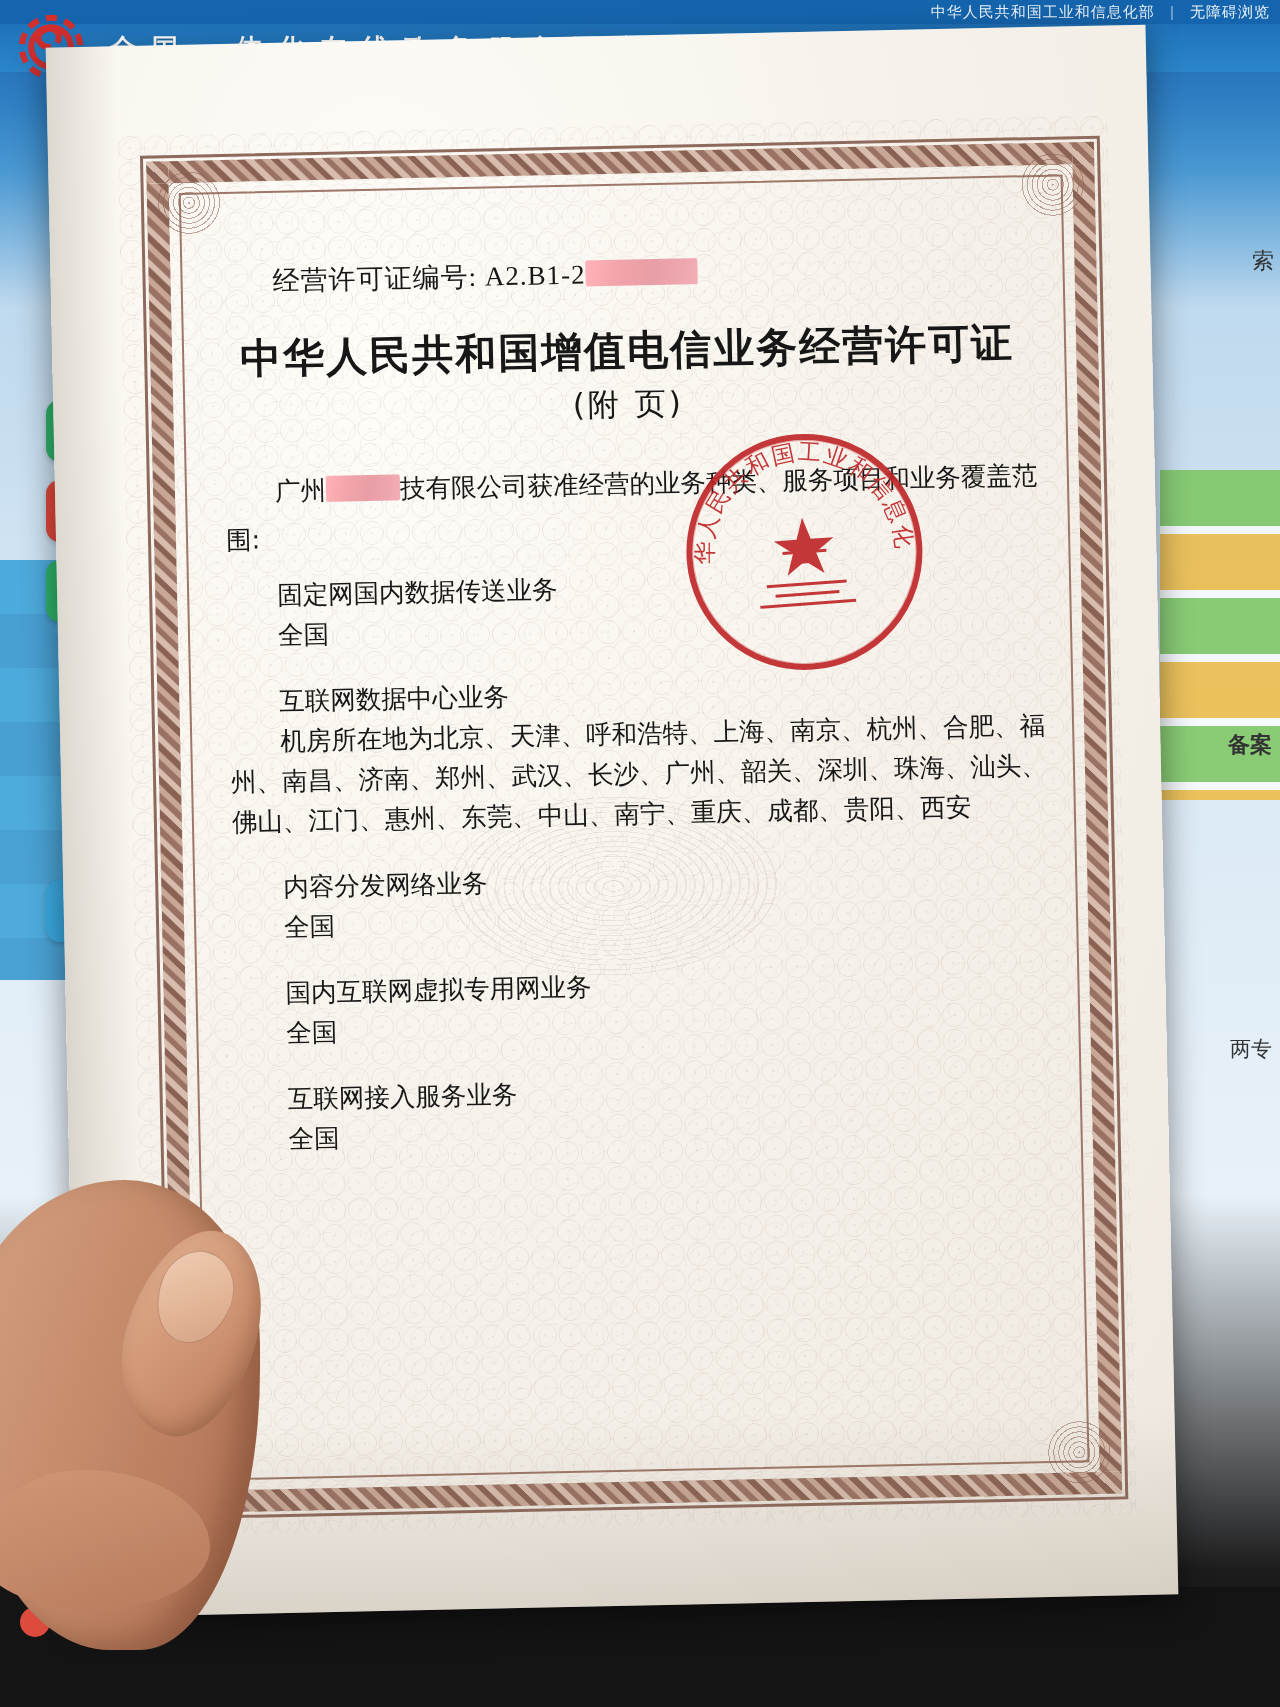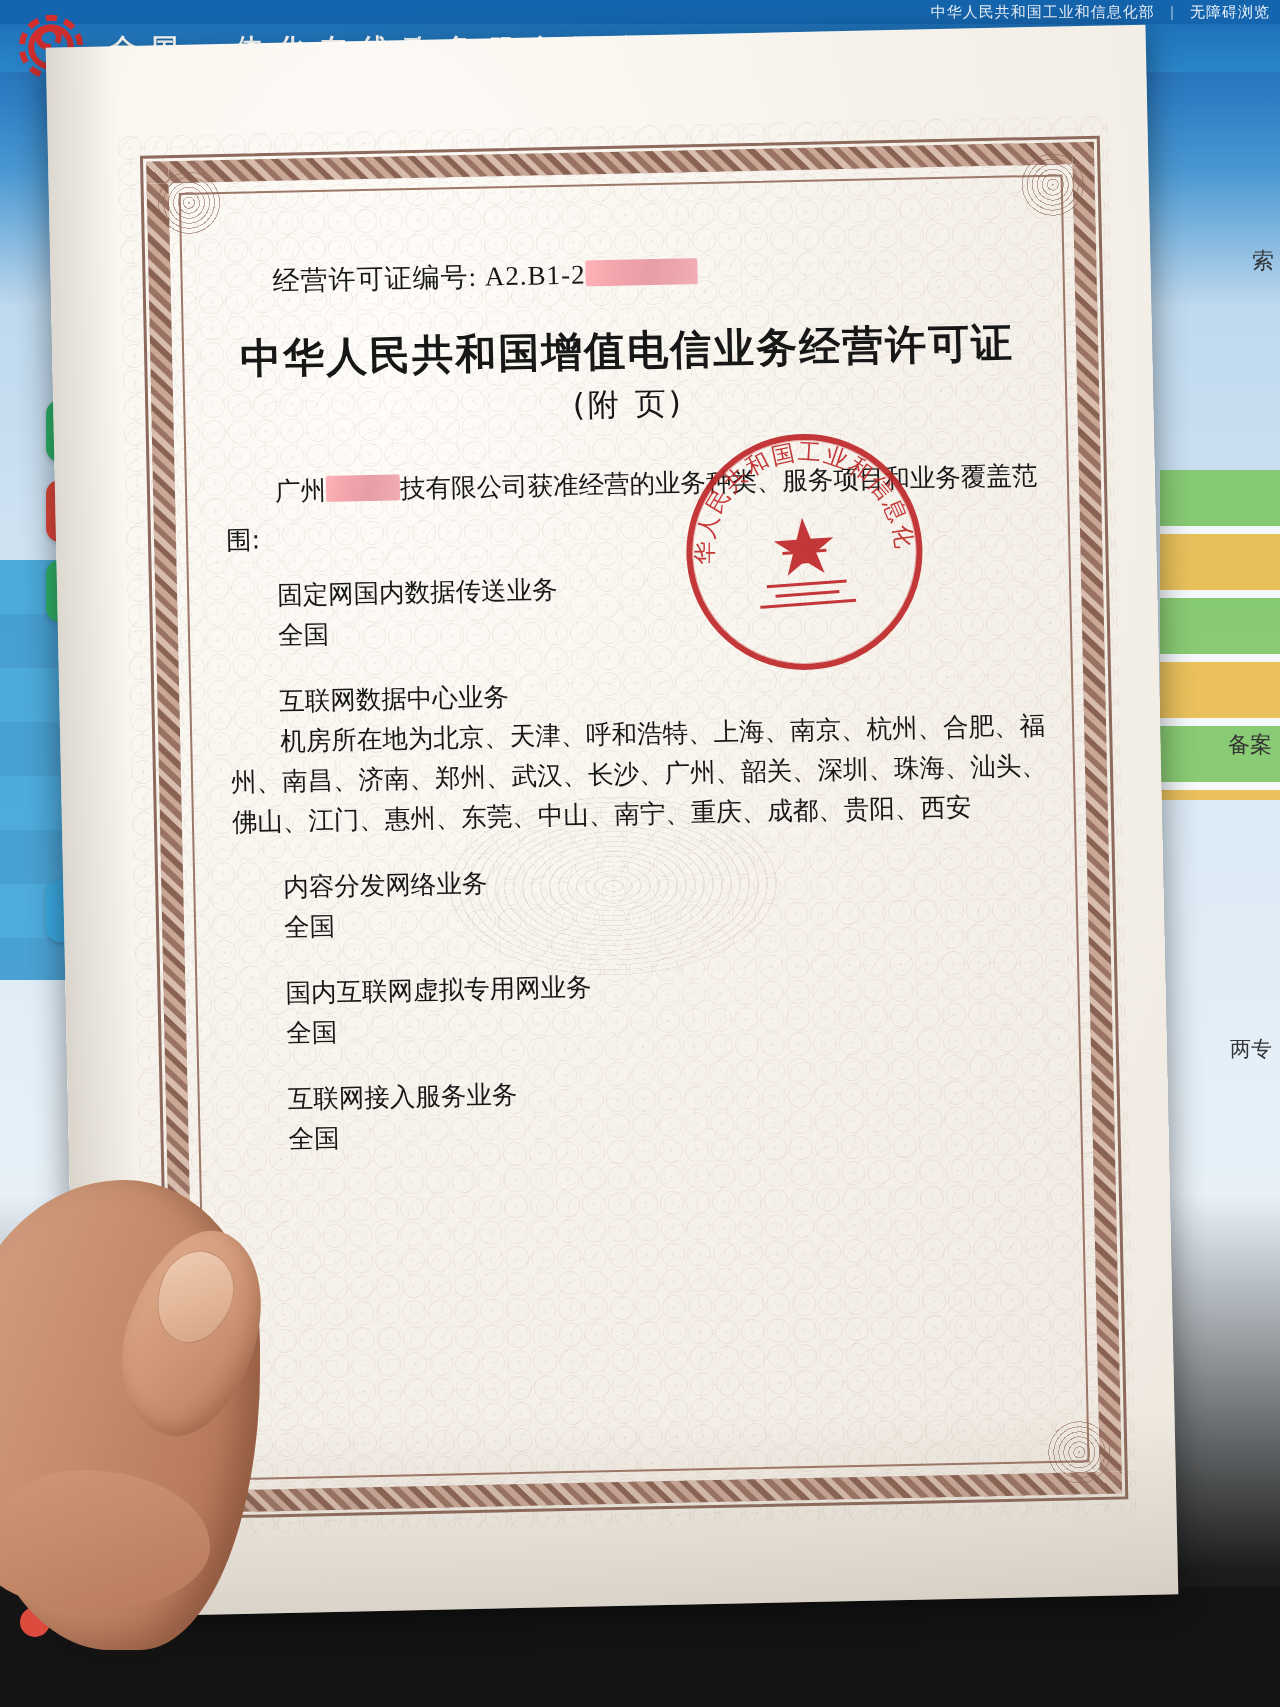--- a/index.html
+++ b/index.html
@@ -63,21 +63,21 @@
     font-size: 22px;
     color: #333;
     font-family: "DejaVu Sans", sans-serif;
   }
   .side-word-1 {
     position: absolute;
     right: 8px; top: 730px;
     font-size: 22px;
     color: #333;
     font-family: "DejaVu Sans", sans-serif;
-    font-weight: normal;
+    font-weight: bold;
   }
   .side-word-2 {
     position: absolute;
     right: 8px; top: 1035px;
     font-size: 21px;
     color: #333;
     font-family: "DejaVu Sans", sans-serif;
   }
   .app-tile {
     position: absolute;

